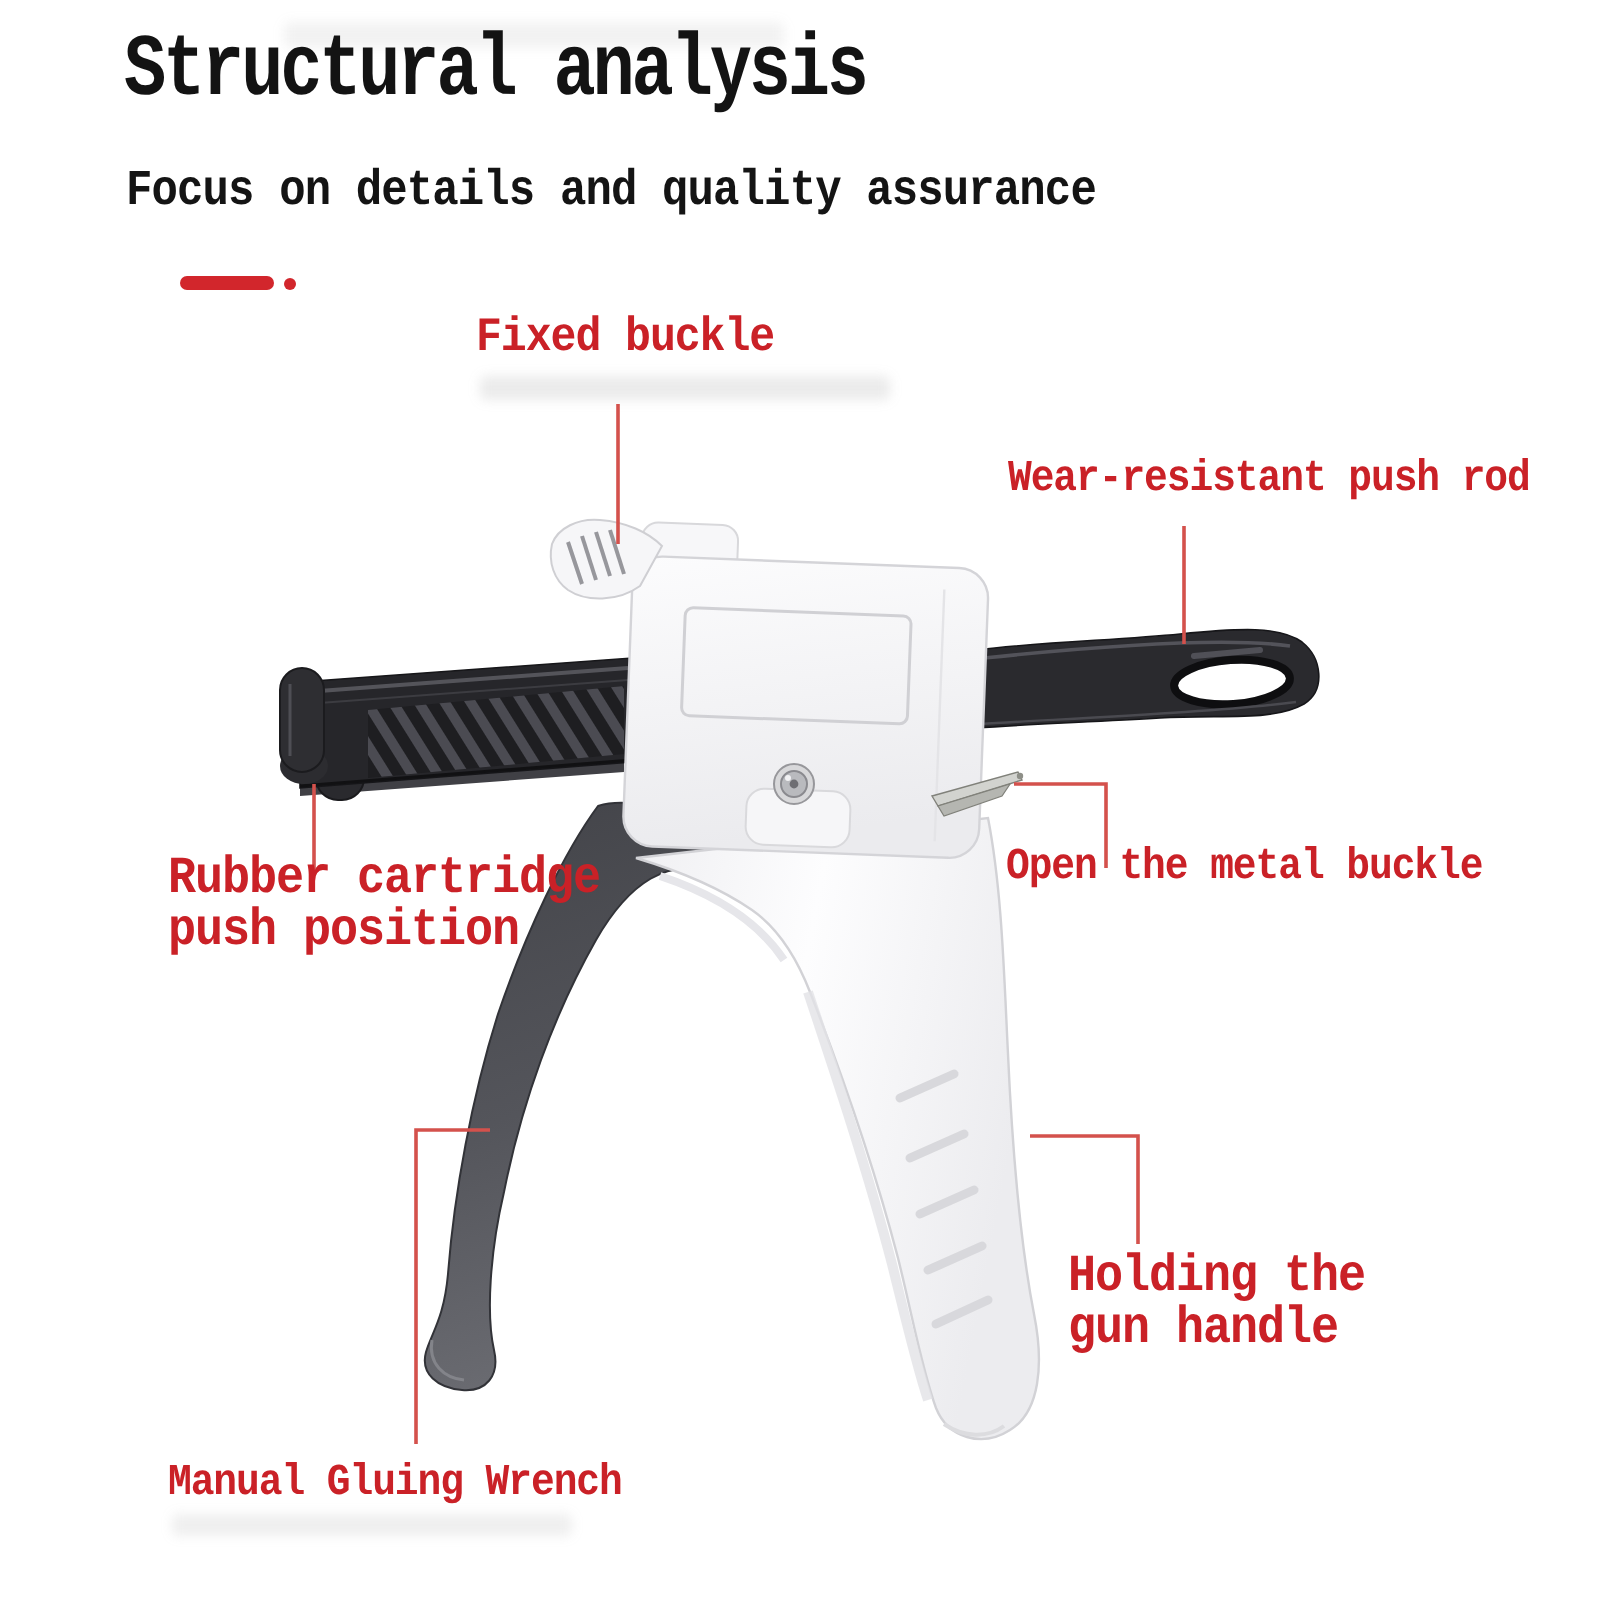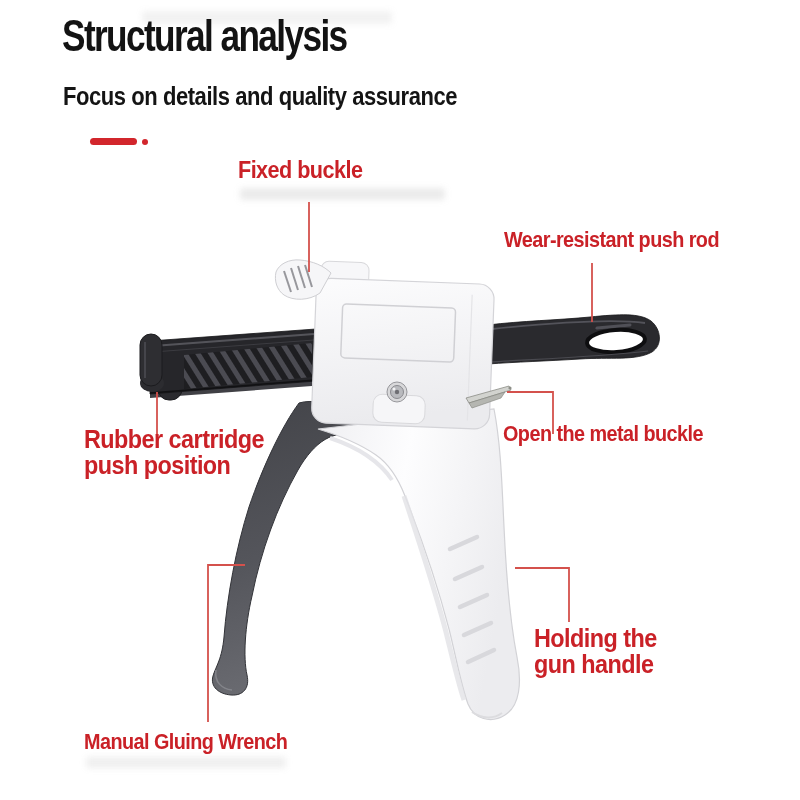--- a/index.html
+++ b/index.html
@@ -1,18 +1,18 @@
 <!DOCTYPE html>
 <html><head>
 <meta charset="utf-8">
 <style>
   html,body{margin:0;padding:0;background:#fff;}
   .stage{
     position:relative;width:800px;height:800px;background:#ffffff;overflow:hidden;
-    font-family:Liberation Sans, sans-serif;
+    font-family:Liberation Mono, monospace;
   }
   .title{
     position:absolute;left:62px;top:12px;margin:0;
     font-size:44px;font-weight:bold;color:#131313;letter-spacing:-2px;
     transform:scaleX(.8);transform-origin:0 0;white-space:nowrap;line-height:1.1;
   }
   .subtitle{
     position:absolute;left:63px;top:82px;
     font-size:25px;font-weight:bold;color:#141414;letter-spacing:-.5px;
     transform:scaleX(.88);transform-origin:0 0;white-space:nowrap;line-height:1.15;

